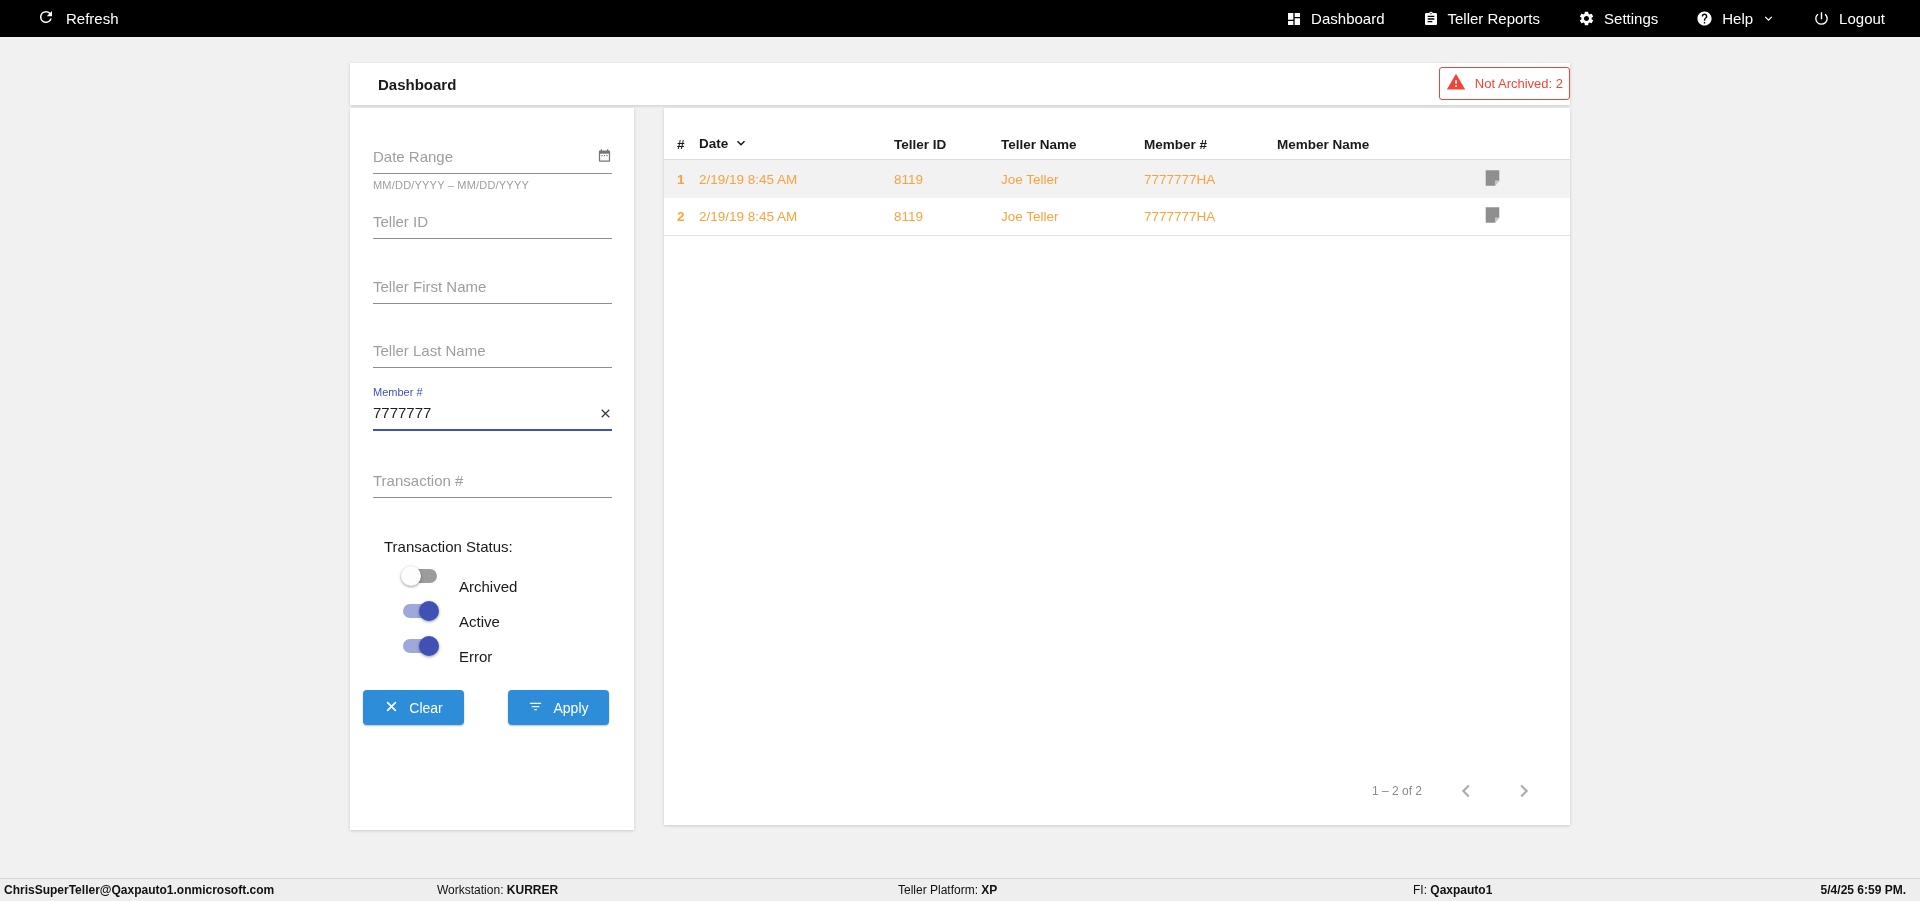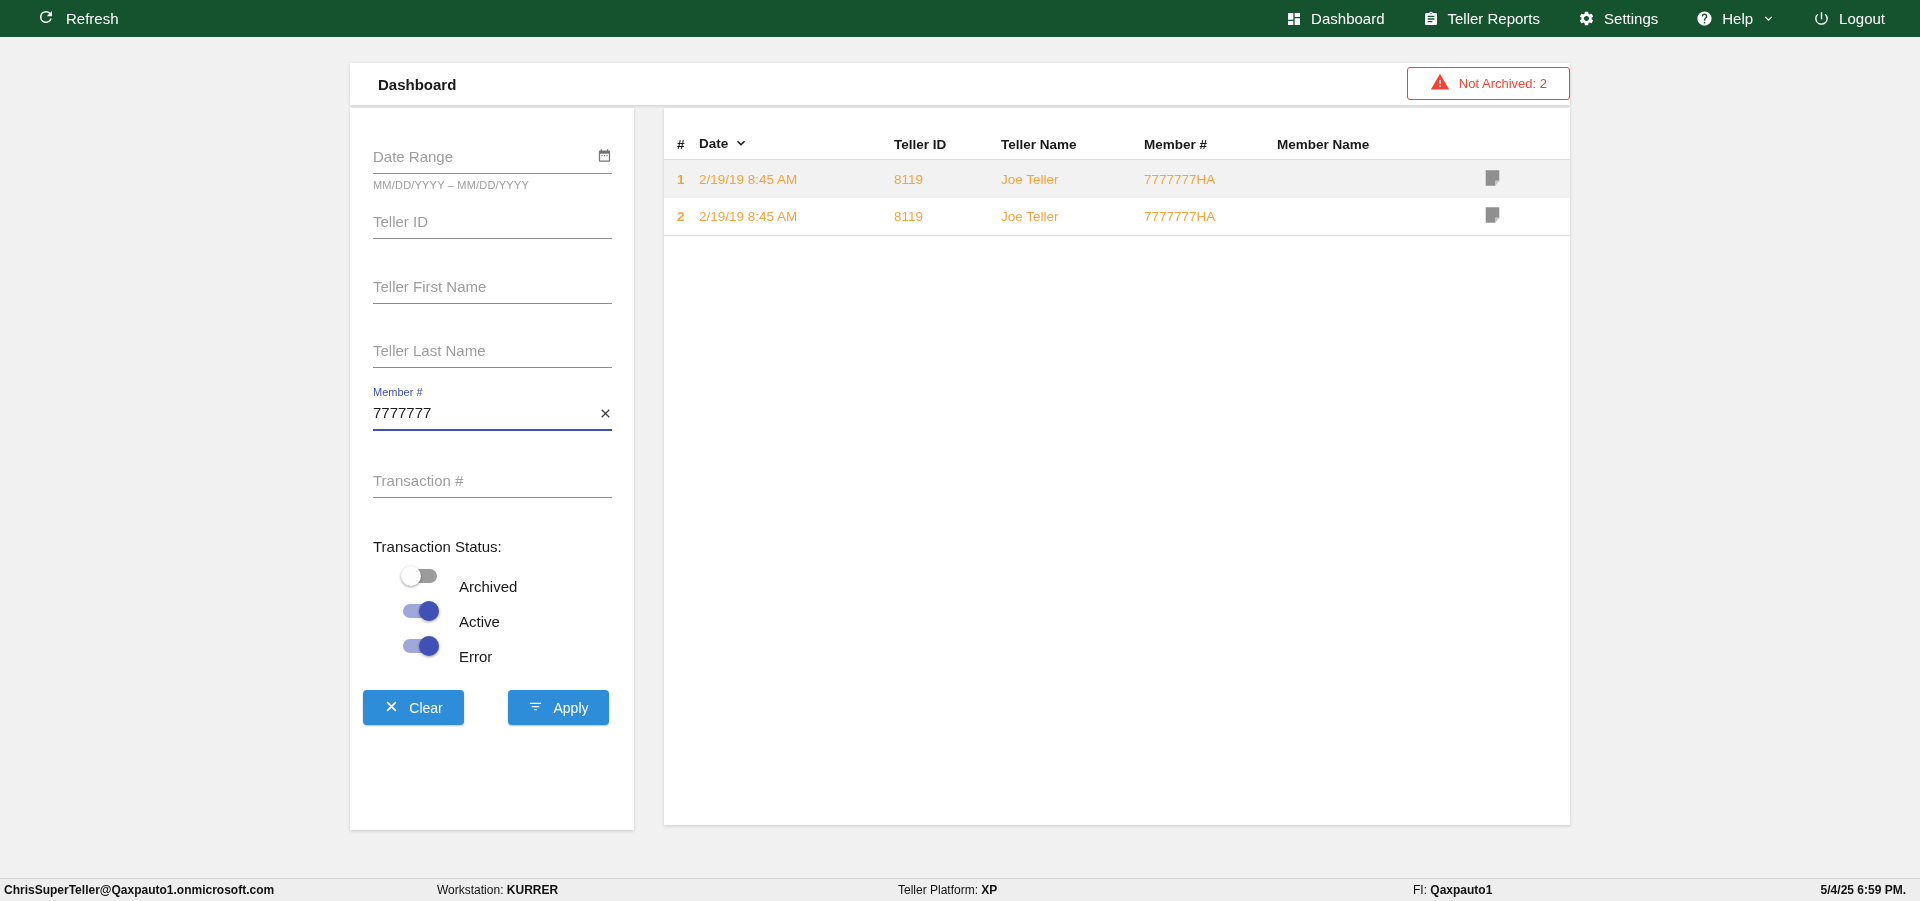--- a/index.html
+++ b/index.html
@@ -6,41 +6,41 @@
   html, body { width: 1920px; height: 901px; overflow: hidden; }
   body {
     font-family: "Liberation Sans", sans-serif;
     background: #f1f1f1;
     position: relative;
   }
   [data-interactable="true"] { cursor: pointer; }
 
   
   .topbar {
-    height: 37px; background: #14532d; color: #fff;
+    height: 37px; background: #000000; color: #fff;
     display: flex; align-items: center; justify-content: space-between;
     padding: 0 35px 0 37px; font-size: 15px;
   }
   .topbar-left { display: flex; align-items: center; gap: 11px; }
   .topbar-nav { display: flex; align-items: center; gap: 38px; }
   .nav-item { display: flex; align-items: center; gap: 9px; }
   .nav-item svg { display: block; }
 
   
   .page { position: absolute; top: 37px; left: 0; right: 0; bottom: 31px; }
   .header-card {
     width: 1220px; height: 42px; margin: 26px auto 0 auto;
     background: #fff; box-shadow: 0 1px 3px rgba(0,0,0,0.16);
     position: relative; display: flex; align-items: center;
   }
   .page-title { font-size: 15px; font-weight: bold; color: #1a1a1a; margin-left: 28px; }
   .alert-badge {
     position: absolute; right: 0; top: 4px; height: 33px;
     border: 1px solid #f44336; border-radius: 3px; background: #fff;
-    display: flex; align-items: center; gap: 9px; padding: 0 22px;
+    display: flex; align-items: center; gap: 9px; padding: 0 6px;
     color: #f44336; font-size: 13px;
   }
 
   .content { width: 1220px; margin: 3px auto 0 auto; display: flex; gap: 30px; }
 
   
   .filter-card {
     width: 284px; height: 722px; background: #fff;
     box-shadow: 0 1px 3px rgba(0,0,0,0.16); position: relative; flex: none;
   }
@@ -51,21 +51,21 @@
   .f-tfn    { top: 170px; height: 26px; }
   .f-tln    { top: 234px; height: 26px; }
   .f-txn    { top: 364px; height: 26px; }
   .field-hint { position: absolute; left: 23px; top: 71px; font-size: 11px; color: #9e9e9e; letter-spacing: 0.2px; }
   .cal-icon { position: absolute; right: 0; bottom: 6px; }
   .f-member { position: absolute; left: 23px; top: 278px; width: 239px; height: 45px; border-bottom: 2px solid #3f51b5; }
   .member-label { font-size: 11px; color: #3f51b5; }
   .member-value { font-size: 15px; color: #1f1f1f; margin-top: 6px; }
   .clear-x { position: absolute; right: 0; top: 20px; }
 
-  .status-label { position: absolute; left: 23px; top: 430px; font-size: 15px; color: #1a1a1a; }
+  .status-label { position: absolute; left: 34px; top: 430px; font-size: 15px; color: #1a1a1a; }
   .toggle-row { position: absolute; left: 53px; display: flex; align-items: center; gap: 22px; height: 20px; }
   .t-archived { top: 458px; } .t-active { top: 493px; } .t-error { top: 528px; }
   .switch { position: relative; width: 34px; height: 14px; flex: none; }
   .switch .track { position: absolute; left: 0; top: 0; width: 34px; height: 14px; border-radius: 7px; }
   .switch .knob { position: absolute; top: -3px; width: 20px; height: 20px; border-radius: 50%; box-shadow: 0 1px 3px rgba(0,0,0,0.4); }
   .switch.off .track { background: #9c9c9c; }
   .switch.off .knob { left: -2px; background: #fdfdfd; }
   .switch.on .track { background: #9fa8da; }
   .switch.on .knob { left: 16px; background: #3f51b5; }
   .toggle-label { font-size: 15px; color: #1a1a1a; margin-top: 20px; }
@@ -327,20 +327,33 @@
         <div class="note-cell">
           <span data-interactable="true">
             <svg width="17" height="18" viewBox="0 0 20 20">
                 <path fill="#8f8f8f" d="M2 1h16v12l-5 6H2z"></path>
                 <path fill="#c9c9c9" d="M13 19l5-6h-5z"></path>
               </svg>
           </span>
         </div>
       </div>
 
+      <div class="pagination" data-interactable="false">
+        <span class="page-range" data-interactable="false">1 – 2 of 2</span>
+        <button class="page-btn" data-interactable="true">
+          <svg width="22" height="22" viewBox="0 0 24 24">
+              <polyline points="14,6 8,12 14,18" fill="none" stroke="#a8a8a8" stroke-width="2.2"></polyline>
+            </svg>
+        </button>
+        <button class="page-btn" data-interactable="true">
+          <svg width="22" height="22" viewBox="0 0 24 24">
+              <polyline points="10,6 16,12 10,18" fill="none" stroke="#a8a8a8" stroke-width="2.2"></polyline>
+            </svg>
+        </button>
+      </div>
     </div>
   </div>
 </div>
 
 <div class="statusbar" data-interactable="false">
   <span class="sb-item sb-user" data-interactable="false">ChrisSuperTeller@Qaxpauto1.onmicrosoft.com</span>
   <span class="sb-item sb-workstation" data-interactable="false"><span data-interactable="false">Workstation: </span><b data-interactable="false">KURRER</b></span>
   <span class="sb-item sb-platform" data-interactable="false"><span data-interactable="false">Teller Platform: </span><b data-interactable="false">XP</b></span>
   <span class="sb-item sb-fi" data-interactable="false"><span data-interactable="false">FI: </span><b data-interactable="false">Qaxpauto1</b></span>
   <span class="sb-item sb-time" data-interactable="false">5/4/25 6:59 PM.</span>

